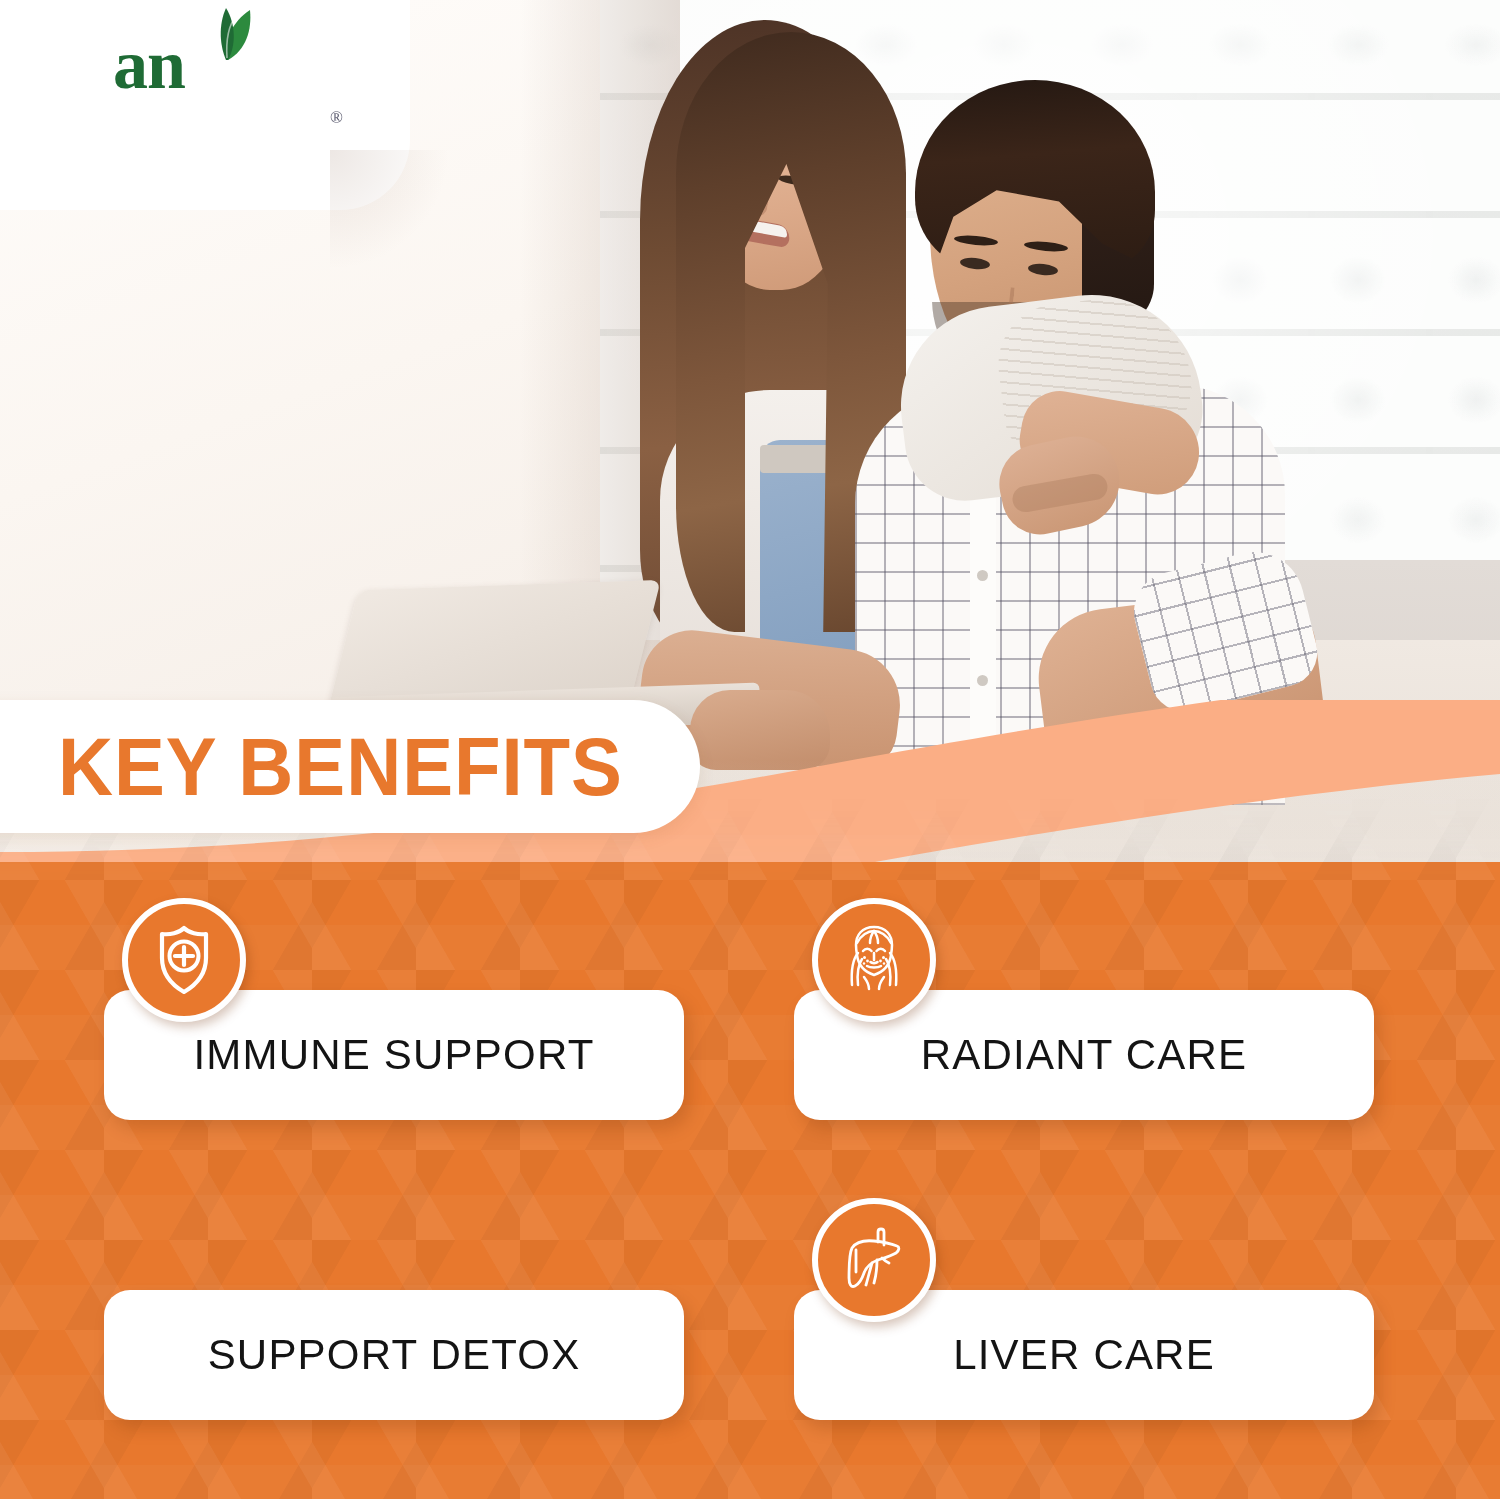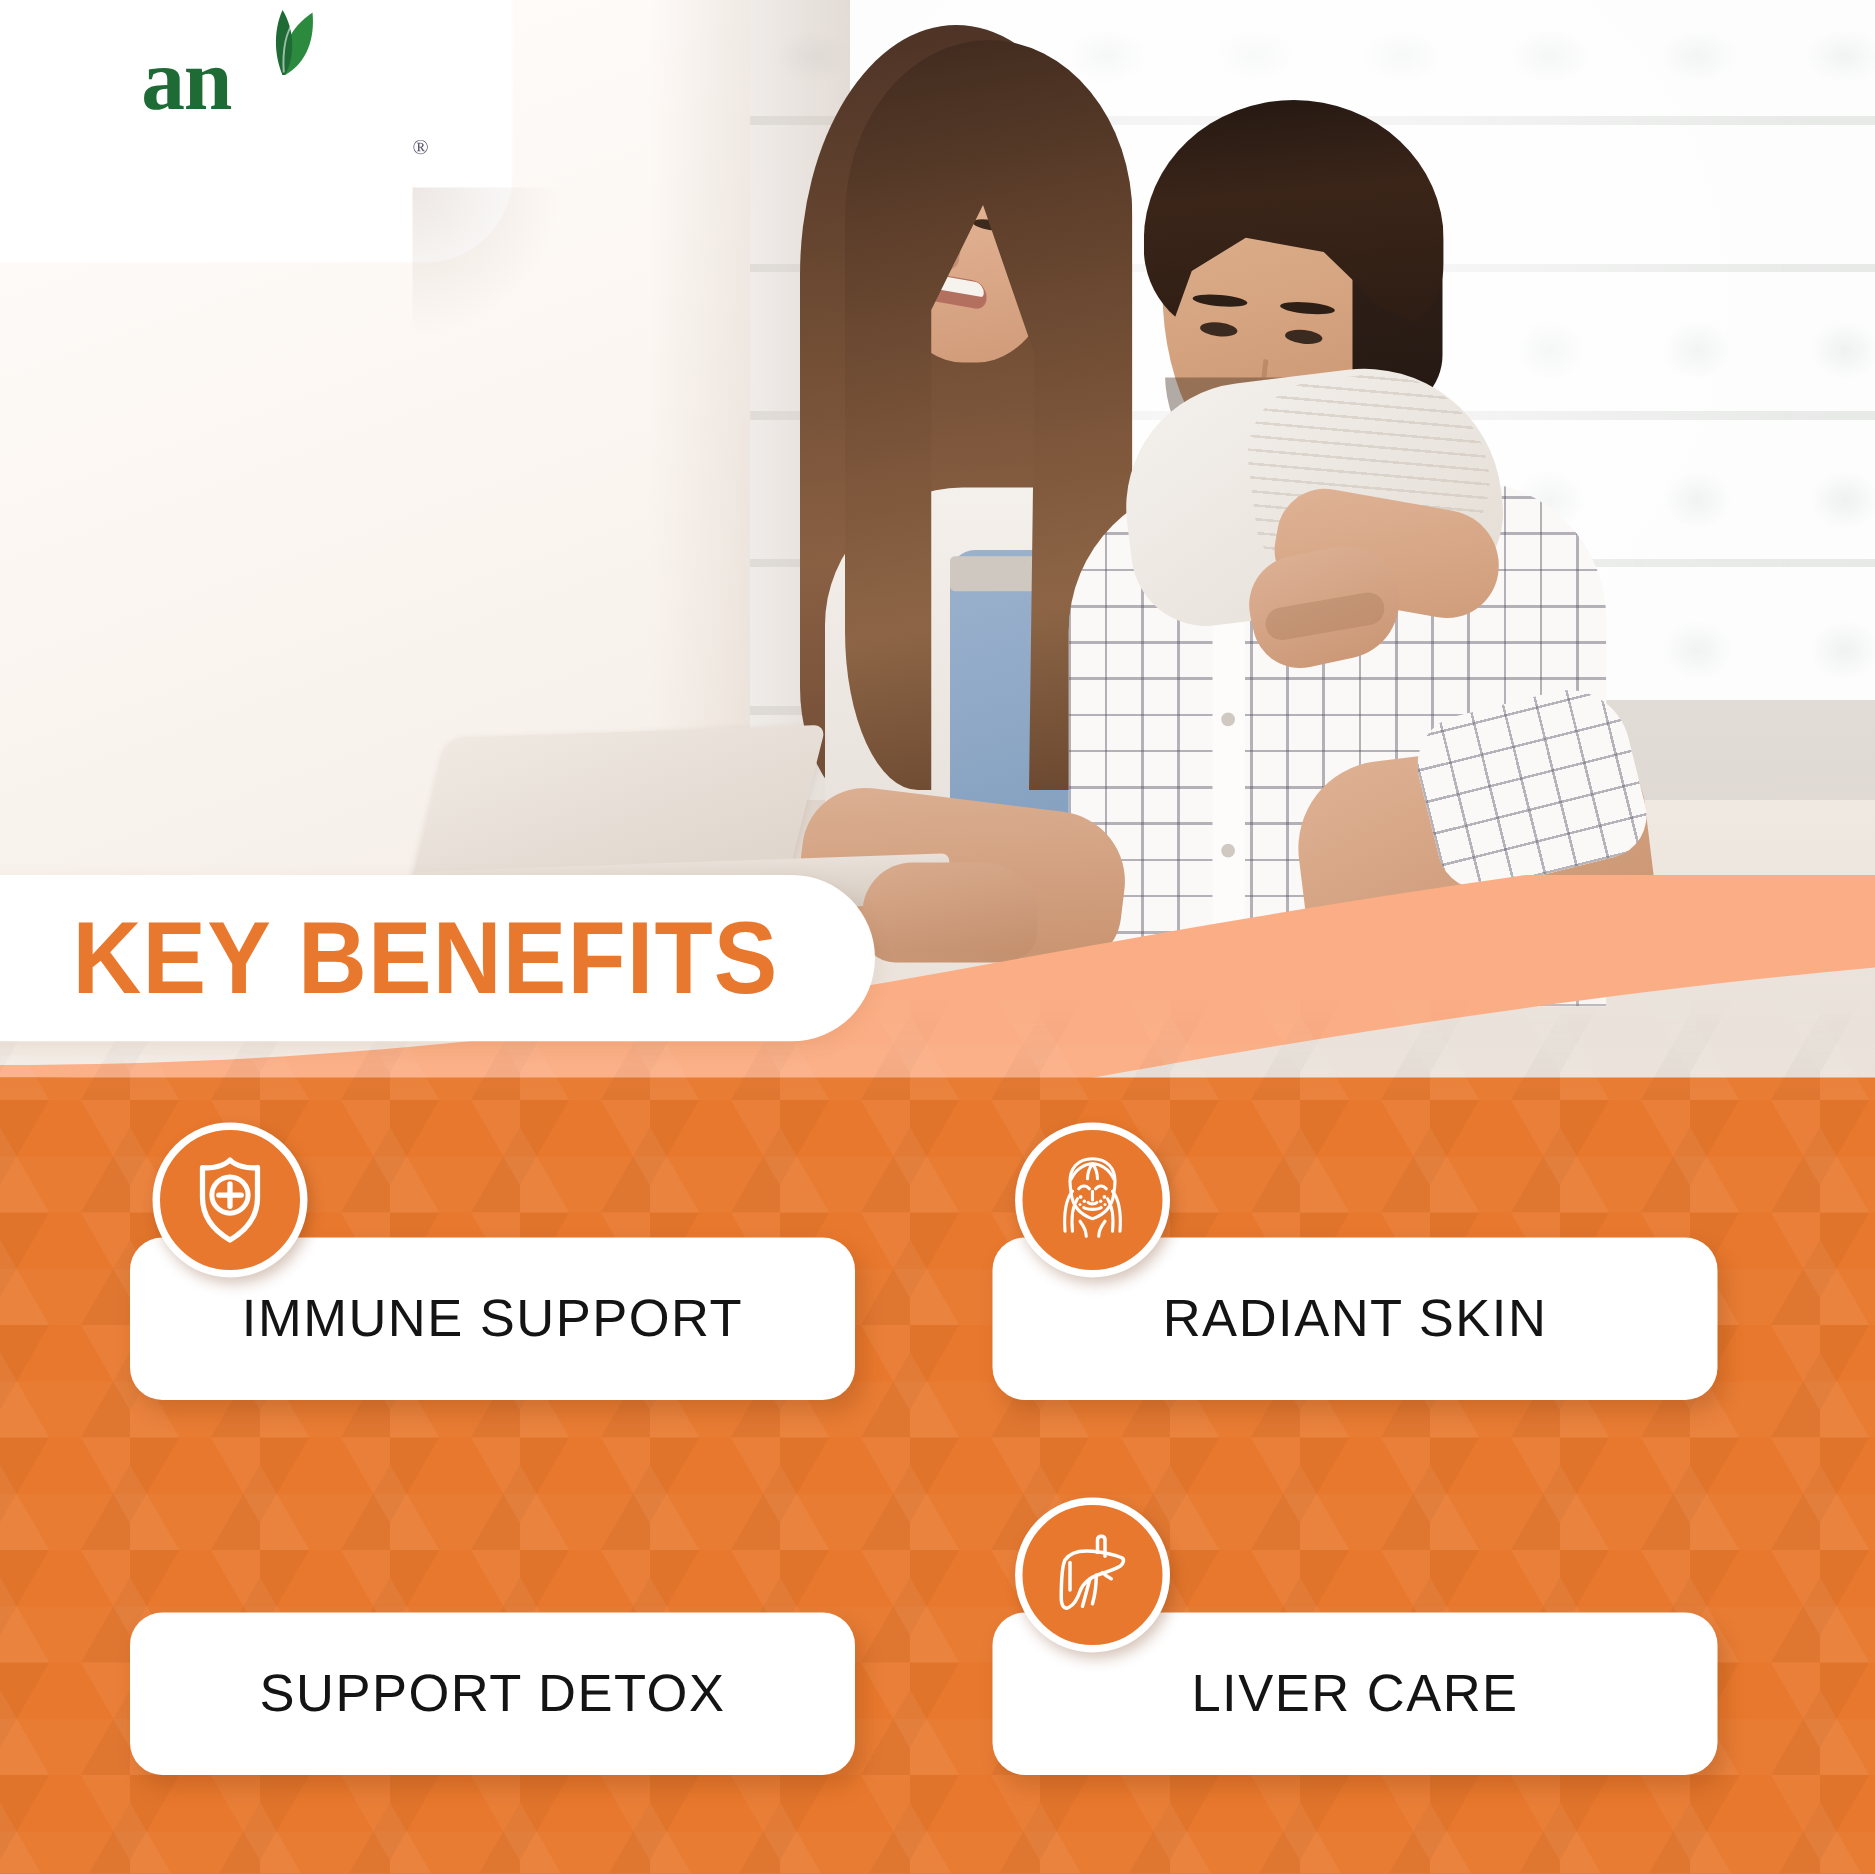--- a/index.html
+++ b/index.html
@@ -701,21 +701,21 @@
         <svg width="80" height="80" viewBox="0 0 80 80">
           <path d="M40 8 L40 8 C45 13 54 15 62 14 L62 38 C62 54 52 65 40 72 C28 65 18 54 18 38 L18 14 C26 15 35 13 40 8 Z" fill="none" stroke="#ffffff" stroke-width="4.2" stroke-linejoin="round"></path>
           <circle cx="40" cy="36" r="14.5" fill="none" stroke="#ffffff" stroke-width="4"></circle>
           <path d="M40 27 L40 45 M31 36 L49 36" stroke="#ffffff" stroke-width="4.2" stroke-linecap="round"></path>
         </svg>
       </div>
     </div>
 
     <div class="cell cell-2">
       <div class="card">
-        <span class="card-label">RADIANT SKIN</span>
+        <span class="card-label">RADIANT CARE</span>
       </div>
       <div class="icon-badge">
         <svg width="82" height="82" viewBox="0 0 82 82">
           <g fill="none" stroke="#ffffff" stroke-width="2.5" stroke-linecap="round" stroke-linejoin="round">
             <path d="M41 8 C29 8 23 16 23 26 C23 30 23.5 33 24 36 C25 44 29 52 41 56 C53 52 57 44 58 36 C58.5 33 59 30 59 26 C59 16 53 8 41 8 Z"></path>
             <path d="M24 24 C28 16 35 12 41 12 C47 12 54 16 58 24"></path>
             <path d="M41 12 C38 16 37 20 37 24 M41 12 C44 16 45 20 45 24"></path>
             <path d="M30 32 C32.5 29 36 29 38.5 32"></path>
             <path d="M43.5 32 C46 29 49.5 29 52 32"></path>
             <path d="M41 34 L41 41 M37.5 43 C39 44.5 43 44.5 44.5 43"></path>

